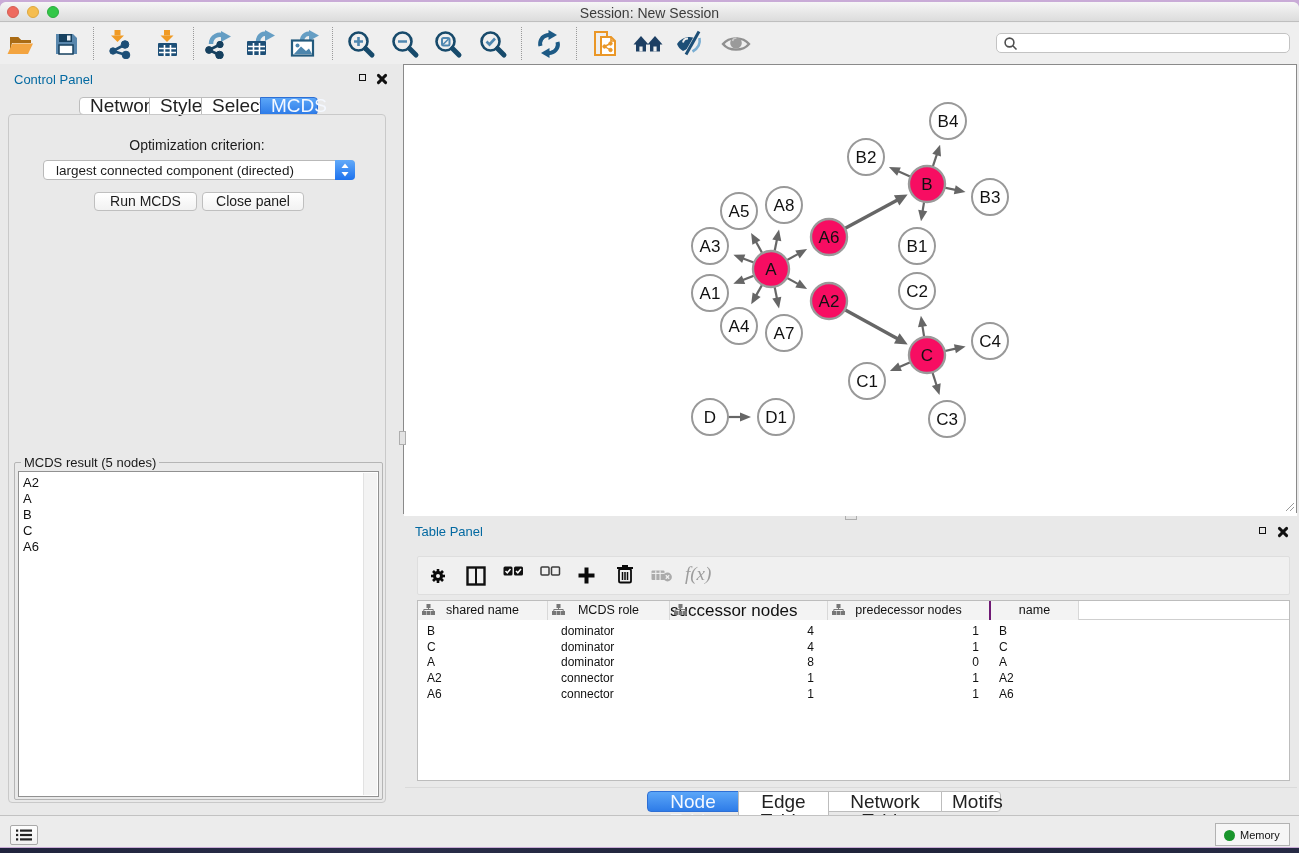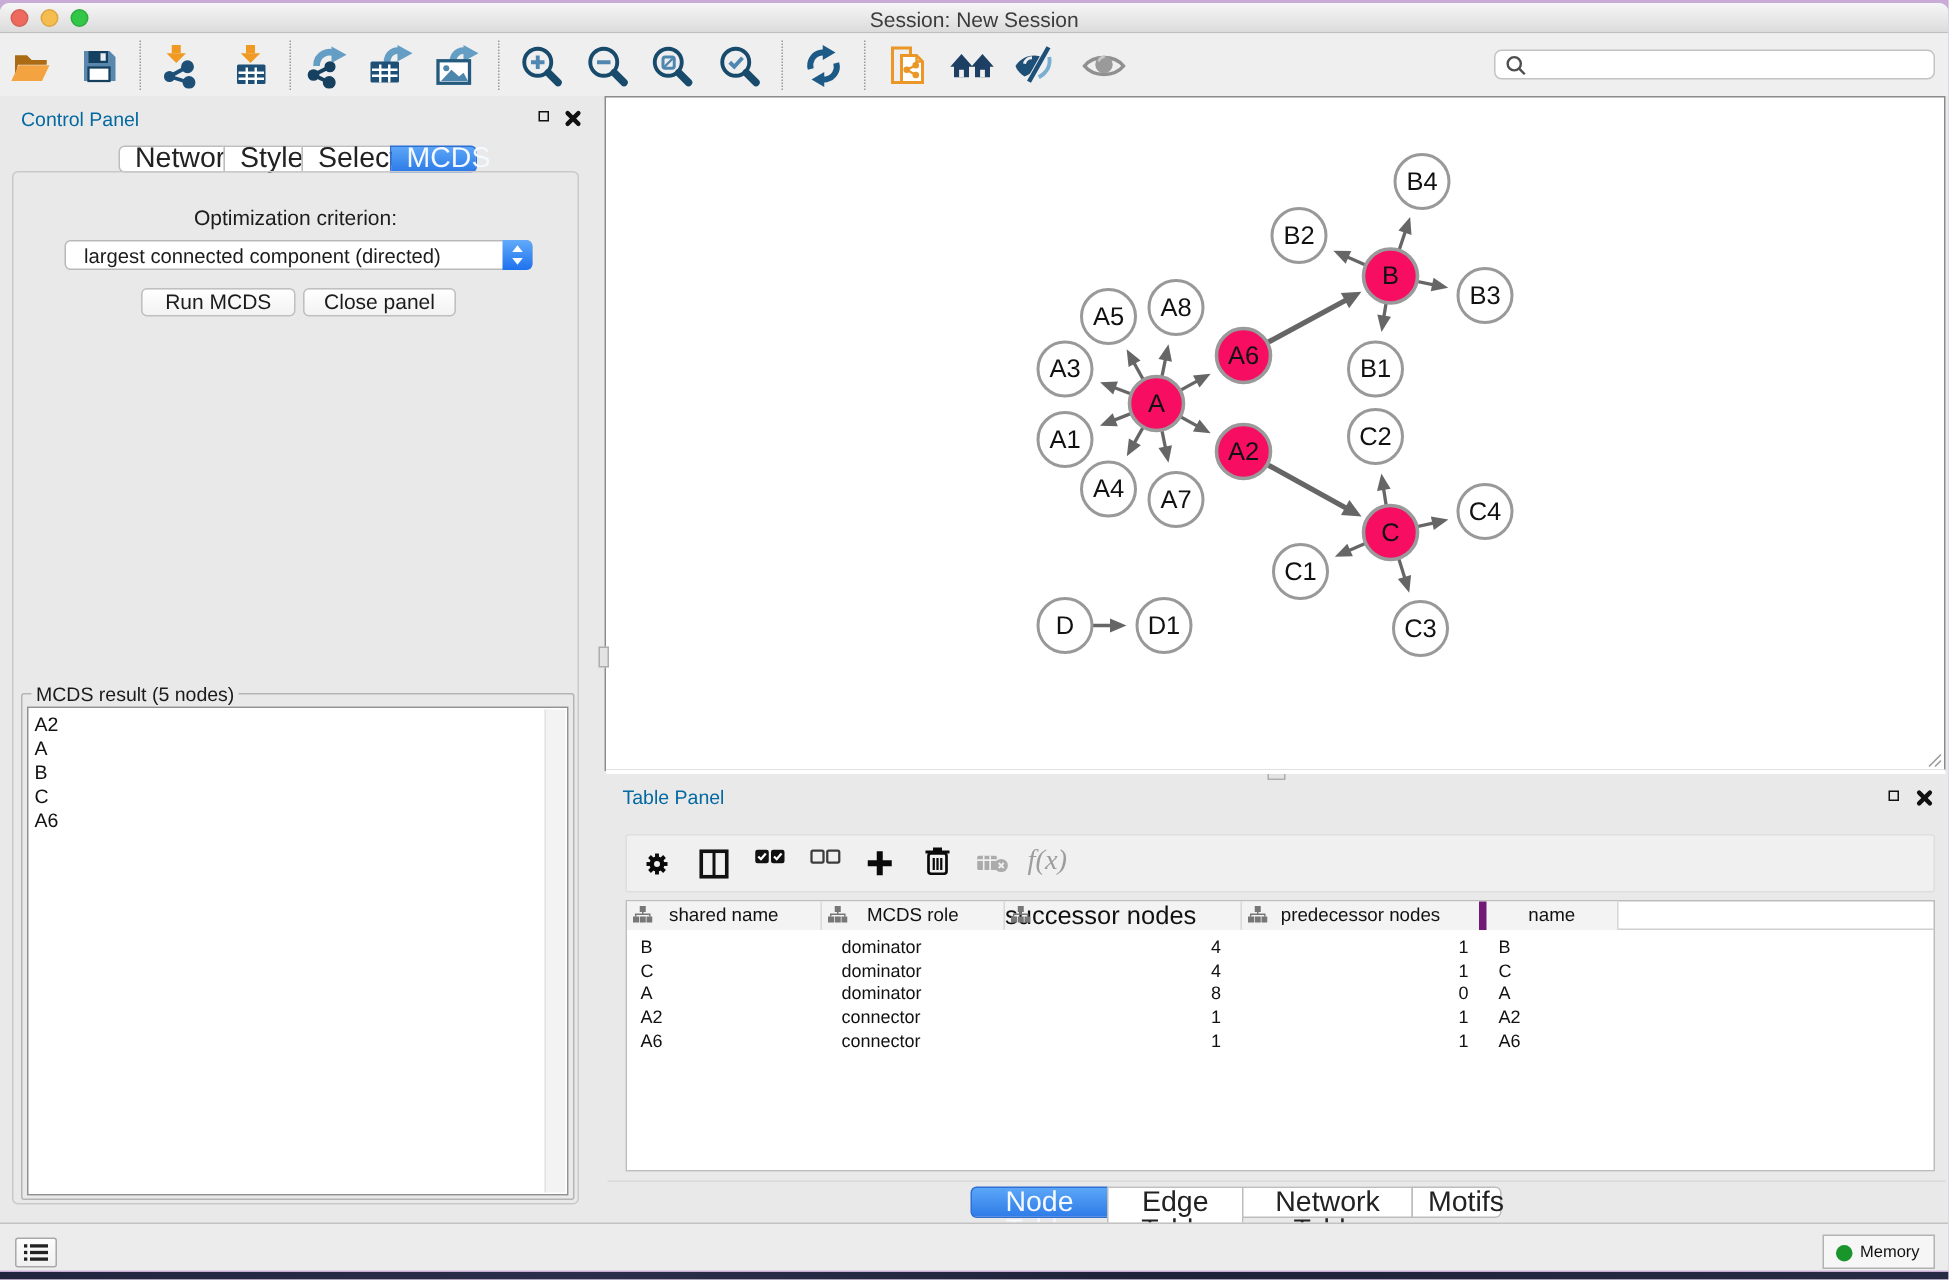--- a/index.html
+++ b/index.html
@@ -433,21 +433,21 @@
     <div style="width:158px; height:19px; border-right:1px solid #d8d8d8; position:relative; background:#f3f3f3;">
       <svg width="13" height="12" style="position:absolute; left:4px; top:3px;">
             <rect x="4.5" y="0" width="4" height="4" fill="#777"></rect>
             <rect x="0" y="7" width="4" height="4" fill="#777"></rect>
             <rect x="4.5" y="7" width="4" height="4" fill="#777"></rect>
             <rect x="9" y="7" width="4" height="4" fill="#777"></rect>
             <path d="M6.5,4 v2 M1.8,7 v-1.5 h9.4 v1.5" fill="none" stroke="#777" stroke-width="1"></path>
           </svg>
       <div style="line-height:19px; font-size:17px;">successor nodes</div>
     </div>
-    <div style="width:163px; height:19px; border-right:5px solid #701a75; position:relative; background:#f3f3f3;">
+    <div style="width:163px; height:19px; border-right:2px solid #701a75; position:relative; background:#f3f3f3;">
       <svg width="13" height="12" style="position:absolute; left:4px; top:3px;">
             <rect x="4.5" y="0" width="4" height="4" fill="#777"></rect>
             <rect x="0" y="7" width="4" height="4" fill="#777"></rect>
             <rect x="4.5" y="7" width="4" height="4" fill="#777"></rect>
             <rect x="9" y="7" width="4" height="4" fill="#777"></rect>
             <path d="M6.5,4 v2 M1.8,7 v-1.5 h9.4 v1.5" fill="none" stroke="#777" stroke-width="1"></path>
           </svg>
       <div style="text-align:center; line-height:19px; font-size:12.5px;">predecessor nodes</div>
     </div>
     <div style="width:88px; height:19px; border-right:1px solid #d8d8d8; text-align:center; line-height:19px; font-size:12.5px; background:#f3f3f3;">name</div>

